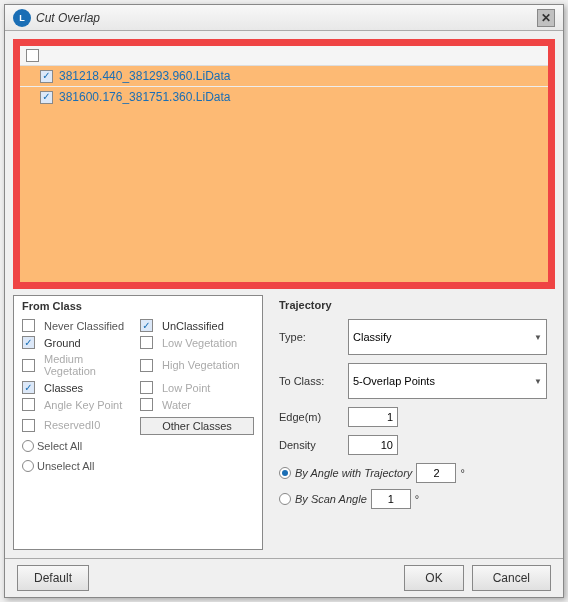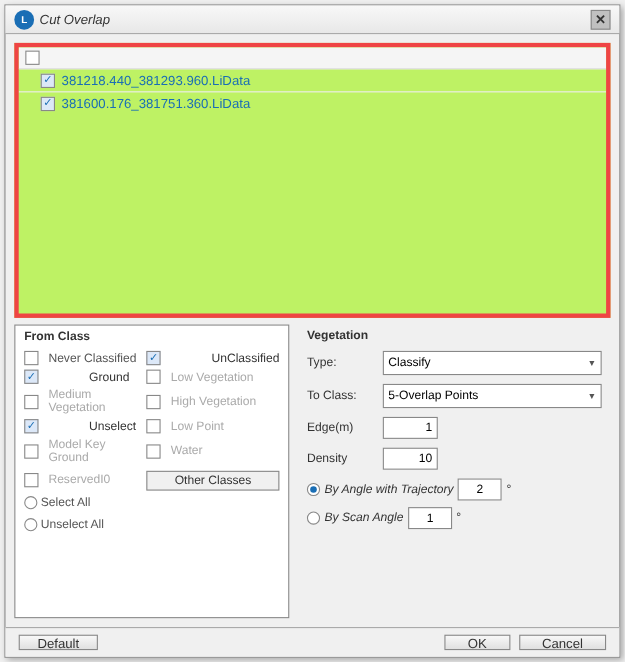--- a/index.html
+++ b/index.html
@@ -70,22 +70,22 @@
 
     .content {
       flex: 1;
       padding: 8px;
       display: flex;
       flex-direction: column;
       gap: 6px;
     }
 
     .file-list-area {
-      border: 4px solid #ef4444;
-      background: #bef264;
+      border: 7px solid #ef4444;
+      background: #fdba74;
       flex: 1;
       max-height: 250px;
       overflow-y: auto;
     }
 
     .file-list-header {
       display: flex;
       align-items: center;
       padding: 3px 6px;
       background: #f5f5f5;
@@ -149,21 +149,21 @@
     .class-item {
       display: flex;
       align-items: center;
       gap: 3px;
       padding: 1px 0;
     }
     .class-label {
       font-size: 11px;
       color: #555;
     }
-    .class-label.active { color: #333; margin-left: 37px; }
+    .class-label.active { color: #333; }
     .class-label.disabled { color: #aaa; }
 
     .other-classes-btn {
       border: 1px solid #888;
       background: #f0f0f0;
       padding: 2px 8px;
       font-size: 11px;
       cursor: pointer;
       color: #333;
       width: 100%;
@@ -219,21 +219,21 @@
       gap: 4px;
     }
     .param-label {
       font-size: 11px;
       color: #333;
       width: 65px;
       flex-shrink: 0;
     }
     .param-dropdown {
       flex: 1;
-      height: 22px;
+      height: 36px;
       border: 1px solid #888;
       background: white;
       display: flex;
       align-items: center;
       justify-content: space-between;
       padding: 0 4px;
       cursor: pointer;
       font-size: 11px;
     }
     .dropdown-arrow {
@@ -281,21 +281,21 @@
       display: flex;
       justify-content: space-between;
       align-items: center;
       background: #f0f0f0;
     }
     .footer-right {
       display: flex;
       gap: 8px;
     }
     .btn {
-      height: 14px;
+      height: 26px;
       padding: 0 20px;
       border: 1px solid #888;
       background: linear-gradient(to bottom, #f8f8f8, #e0e0e0);
       cursor: pointer;
       font-size: 12px;
       color: #333;
     }
     .btn-default { padding: 0 16px; }
   </style>
 </head>
@@ -357,30 +357,30 @@
             <div class="checkbox"></div>
             <span class="class-label disabled">Medium Vegetation</span>
           </div>
           <div class="class-item">
             <div class="checkbox"></div>
             <span class="class-label disabled">High Vegetation</span>
           </div>
 
           <div class="class-item">
             <div class="checkbox checked"></div>
-            <span class="class-label active">Unselect</span>
+            <span class="class-label active">Classes</span>
           </div>
           <div class="class-item">
             <div class="checkbox"></div>
             <span class="class-label disabled">Low Point</span>
           </div>
 
           <div class="class-item">
             <div class="checkbox"></div>
-            <span class="class-label disabled">Model Key Ground</span>
+            <span class="class-label disabled">Angle Key Point</span>
           </div>
           <div class="class-item">
             <div class="checkbox"></div>
             <span class="class-label disabled">Water</span>
           </div>
 
           <div class="class-item">
             <div class="checkbox"></div>
             <span class="class-label disabled">ReservedI0</span>
           </div>
@@ -394,21 +394,21 @@
             <span class="class-label">Select All</span>
           </div>
           <div class="radio-item">
             <div class="radio"></div>
             <span class="class-label">Unselect All</span>
           </div>
         </div>
       </div>
 
       <div class="parameters-panel">
-        <div class="params-title">Vegetation</div>
+        <div class="params-title">Trajectory</div>
 
         <div class="param-row">
           <span class="param-label">Type:</span>
           <div class="param-dropdown">
             <span>Classify</span>
             <span class="dropdown-arrow">▼</span>
           </div>
         </div>
 
         <div class="param-row">

